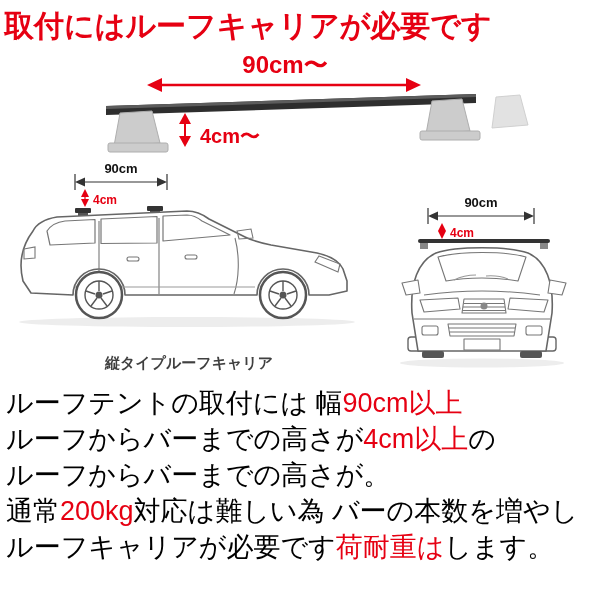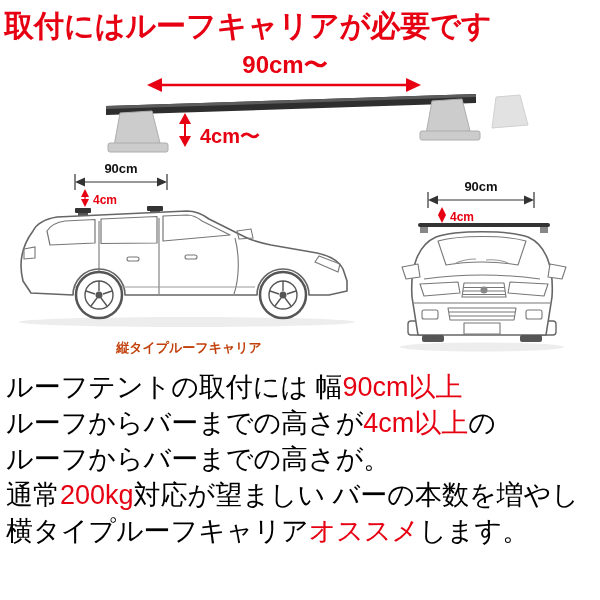--- a/index.html
+++ b/index.html
@@ -17,24 +17,24 @@
     padding:6px 2px 0 4px;
     white-space:nowrap;
     letter-spacing:0px;
   }
   .bar-diagram { width:500px; height:112px; margin-top:2px; }
   .cars-row { display:flex; align-items:flex-end; margin-top:0; }
   .car-fig { display:flex; flex-direction:column; align-items:center; }
   .car-fig.side  { width:378px; }
   .car-fig.front { width:212px; }
   .car-caption {
-    font-size:13px;
+    font-size:15px;
     font-weight:bold;
-    color:#c2410c;
-    margin-top:0;
+    color:#404040;
+    margin-top:15px;
     white-space:nowrap;
   }
   .body-text { padding:12px 2px 0 6px; }
   .body-text p {
     font-size:27px;
     line-height:36px;
     color:#000000;
     white-space:nowrap;
   }
   .body-text .red { color:#e60012; }
@@ -201,17 +201,17 @@
         <rect x="38" y="156" width="22" height="7" rx="2" fill="#555555"></rect>
         <rect x="136" y="156" width="22" height="7" rx="2" fill="#555555"></rect>
       </svg>
     </figure>
   </div>
 
   <div class="body-text">
     <p><span>ルーフテントの取付には 幅</span><span class="red">90cm以上</span></p>
     <p><span>ルーフからバーまでの高さが</span><span class="red">4cm以上</span><span>の</span></p>
     <p><span>ルーフからバーまでの高さが。</span></p>
-    <p><span>通常</span><span class="red">200kg</span><span>対応が望ましい バーの本数を増やし</span></p>
-    <p><span>横タイプルーフキャリア</span><span class="red">オススメ</span><span>します。</span></p>
+    <p><span>通常</span><span class="red">200kg</span><span>対応は難しい為 バーの本数を増やし</span></p>
+    <p><span>ルーフキャリアが必要です</span><span class="red">荷耐重は</span><span>します。</span></p>
   </div>
 
 </div>
 
 </body></html>

